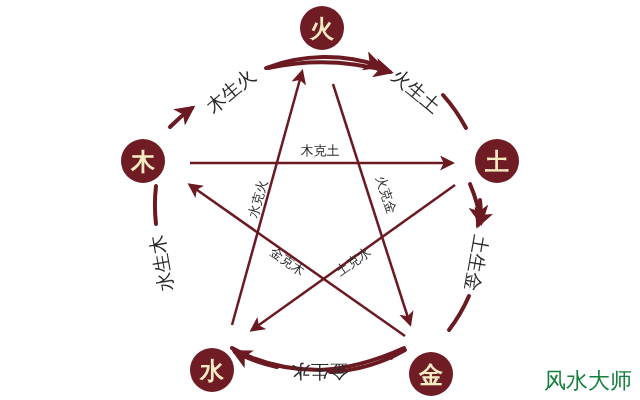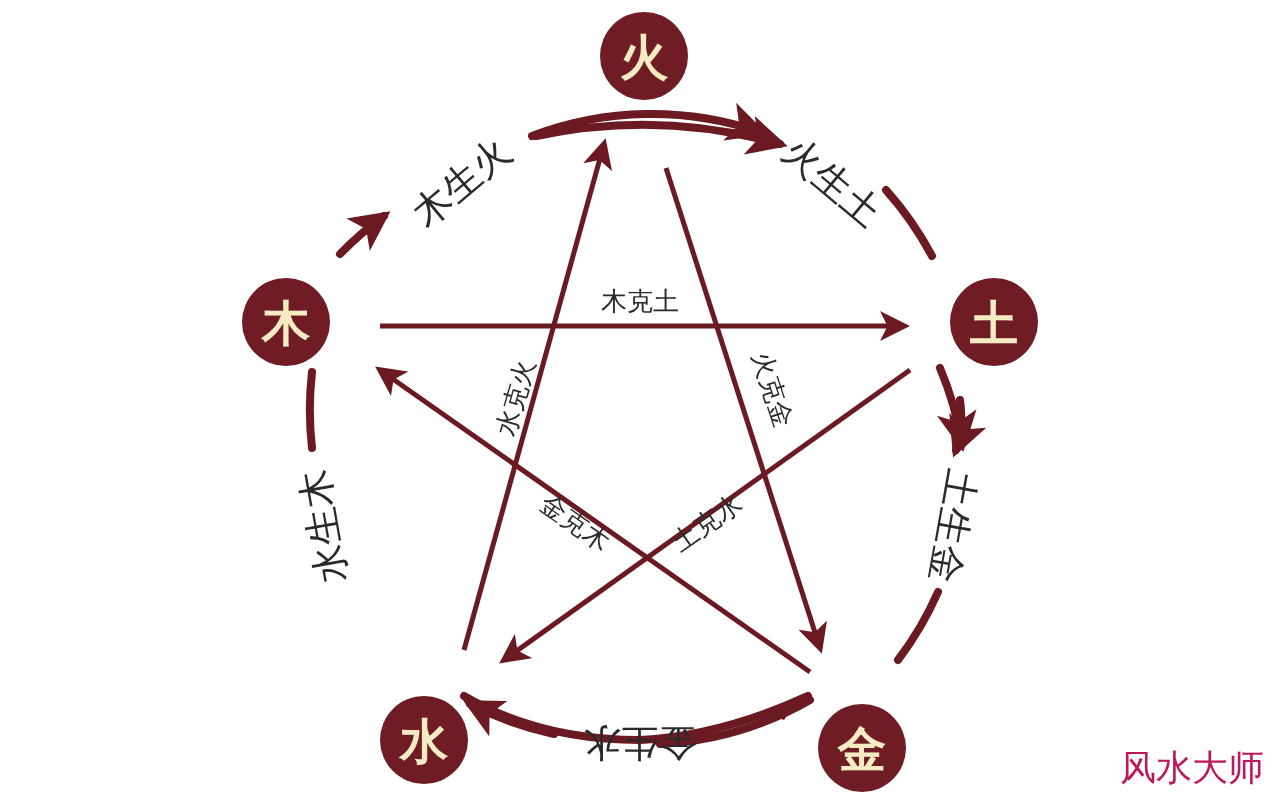--- a/index.html
+++ b/index.html
@@ -3,22 +3,22 @@
   <meta charset="utf-8">
   <style>
     html, body { margin: 0; padding: 0; background: #ffffff; }
     body { width: 640px; height: 400px; position: relative; overflow: hidden;
            font-family: "DejaVu Sans", sans-serif; }
     #stage { position: absolute; left: 0; top: 0; width: 640px; height: 400px; }
     svg text { font-family: "DejaVu Sans", sans-serif; }
     .node-label { fill: #f6ecc4; font-size: 24px; font-weight: bold; }
     .gen-label { fill: #2a2a2a; font-size: 19px; }
     .ctrl-label { fill: #2a2a2a; font-size: 13px; }
-    .watermark { position: absolute; right: 8px; bottom: 4px; font-size: 18px;
-                 color: #be185d; letter-spacing: 0px; }
+    .watermark { position: absolute; right: 8px; bottom: 4px; font-size: 22px;
+                 color: #15803d; letter-spacing: 0px; }
   </style>
 </head>
 <body>
 
 <div id="stage">
 <svg width="640" height="400" viewBox="0 0 640 400" xmlns="http://www.w3.org/2000/svg">
   <defs>
     <marker id="arrowGen" viewBox="0 0 10 10" refX="8" refY="5" markerWidth="5" markerHeight="5" orient="auto">
       <path d="M0,0 L10,5 L0,10 L2.5,5 z" fill="#6b1a22"></path>
     </marker>

